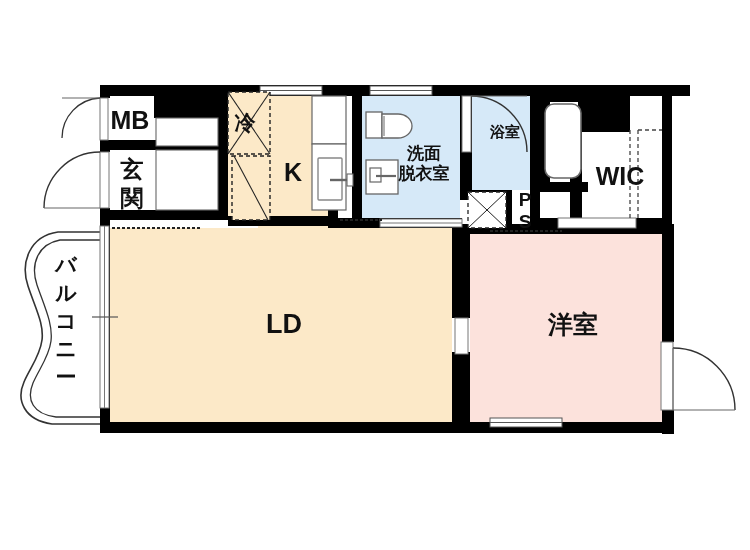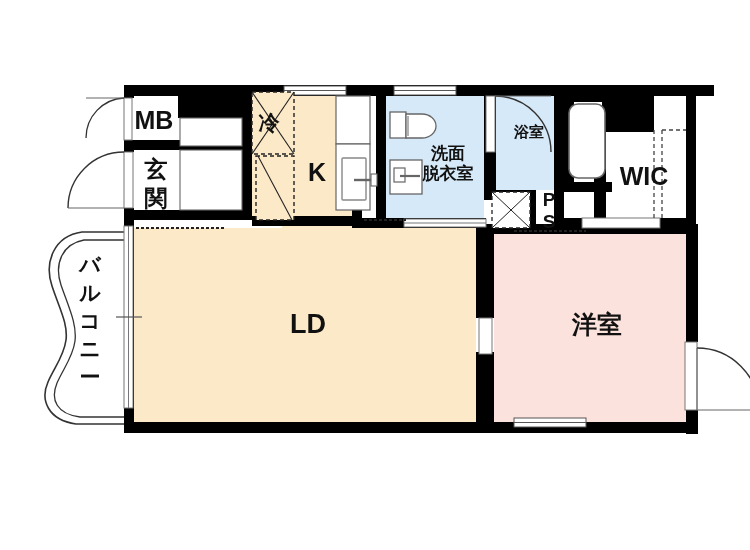--- a/index.html
+++ b/index.html
@@ -11,21 +11,20 @@
     width: 750px;
     height: 550px;
     font-family: "Liberation Sans", "DejaVu Sans", sans-serif;
     overflow: hidden;
   }
   #floorplan-root {
     position: relative;
     width: 594px;
     height: 550px;
     background: #ffffff;
-    padding-left: 24px;
   }
   svg#plan {
     display: block;
     width: 750px;
     height: 550px;
   }
   .room-label {
     font-family: "Liberation Sans", "DejaVu Sans", sans-serif;
     fill: #111111;
     text-anchor: middle;

